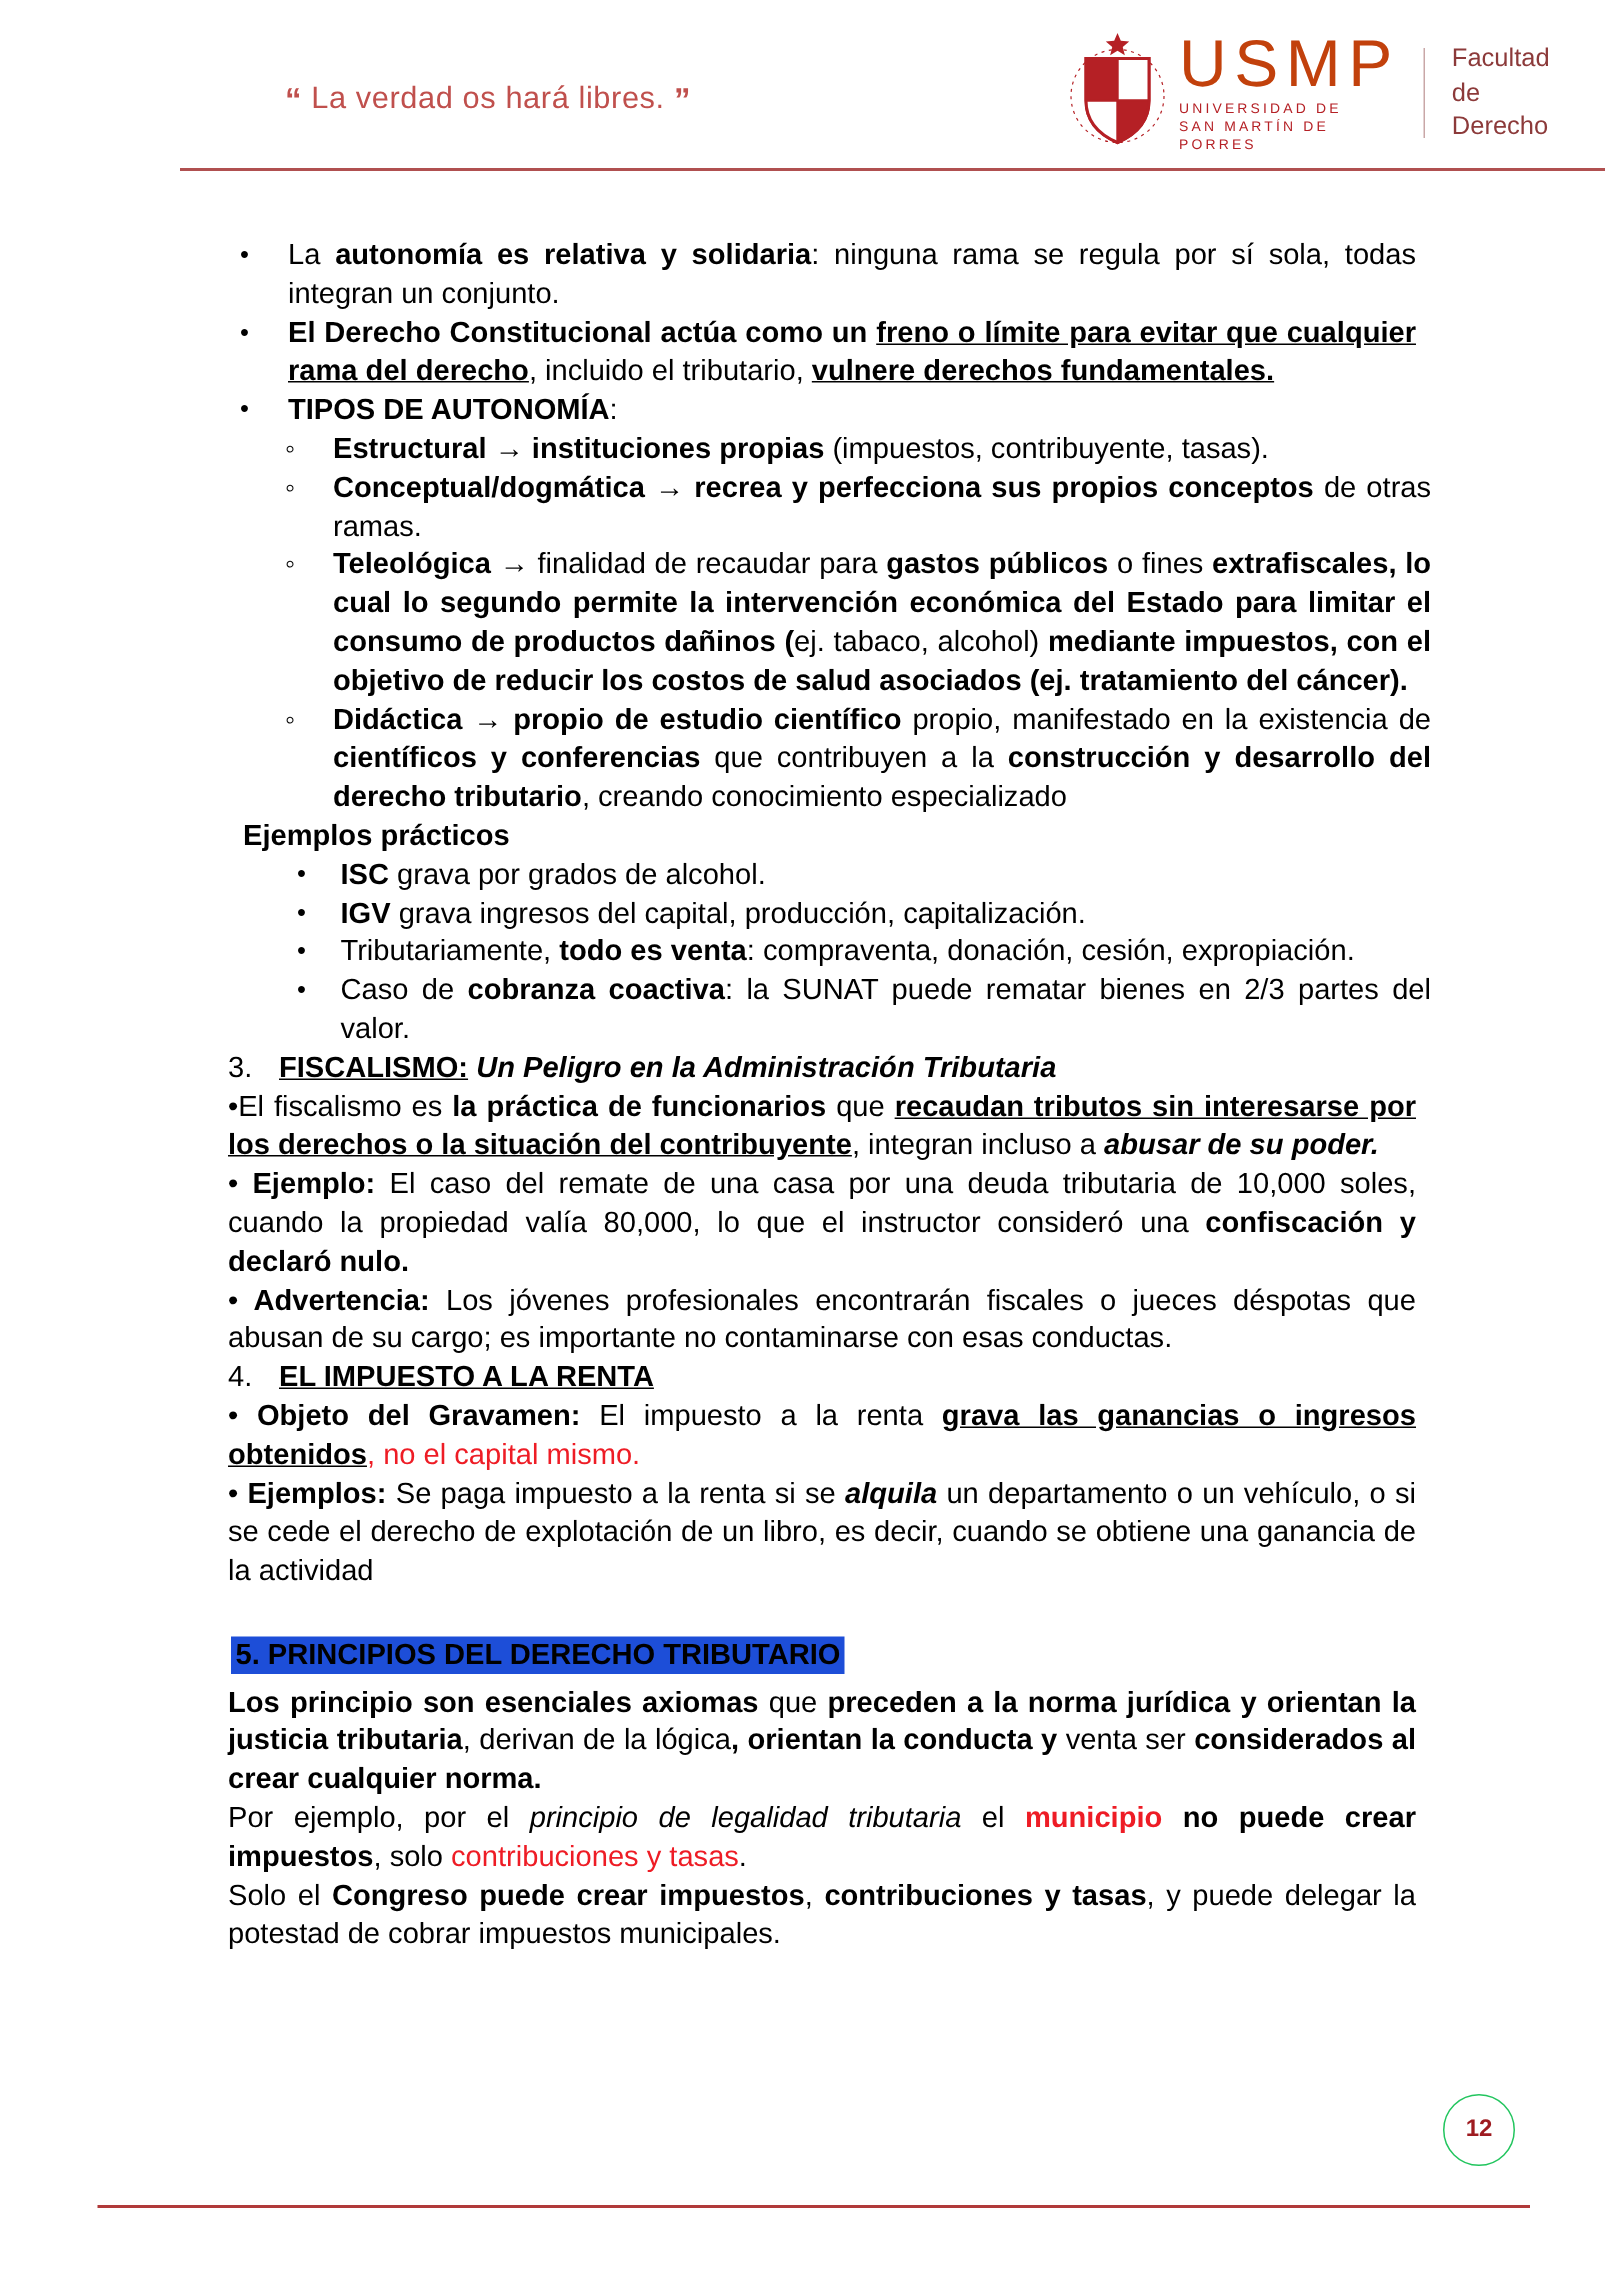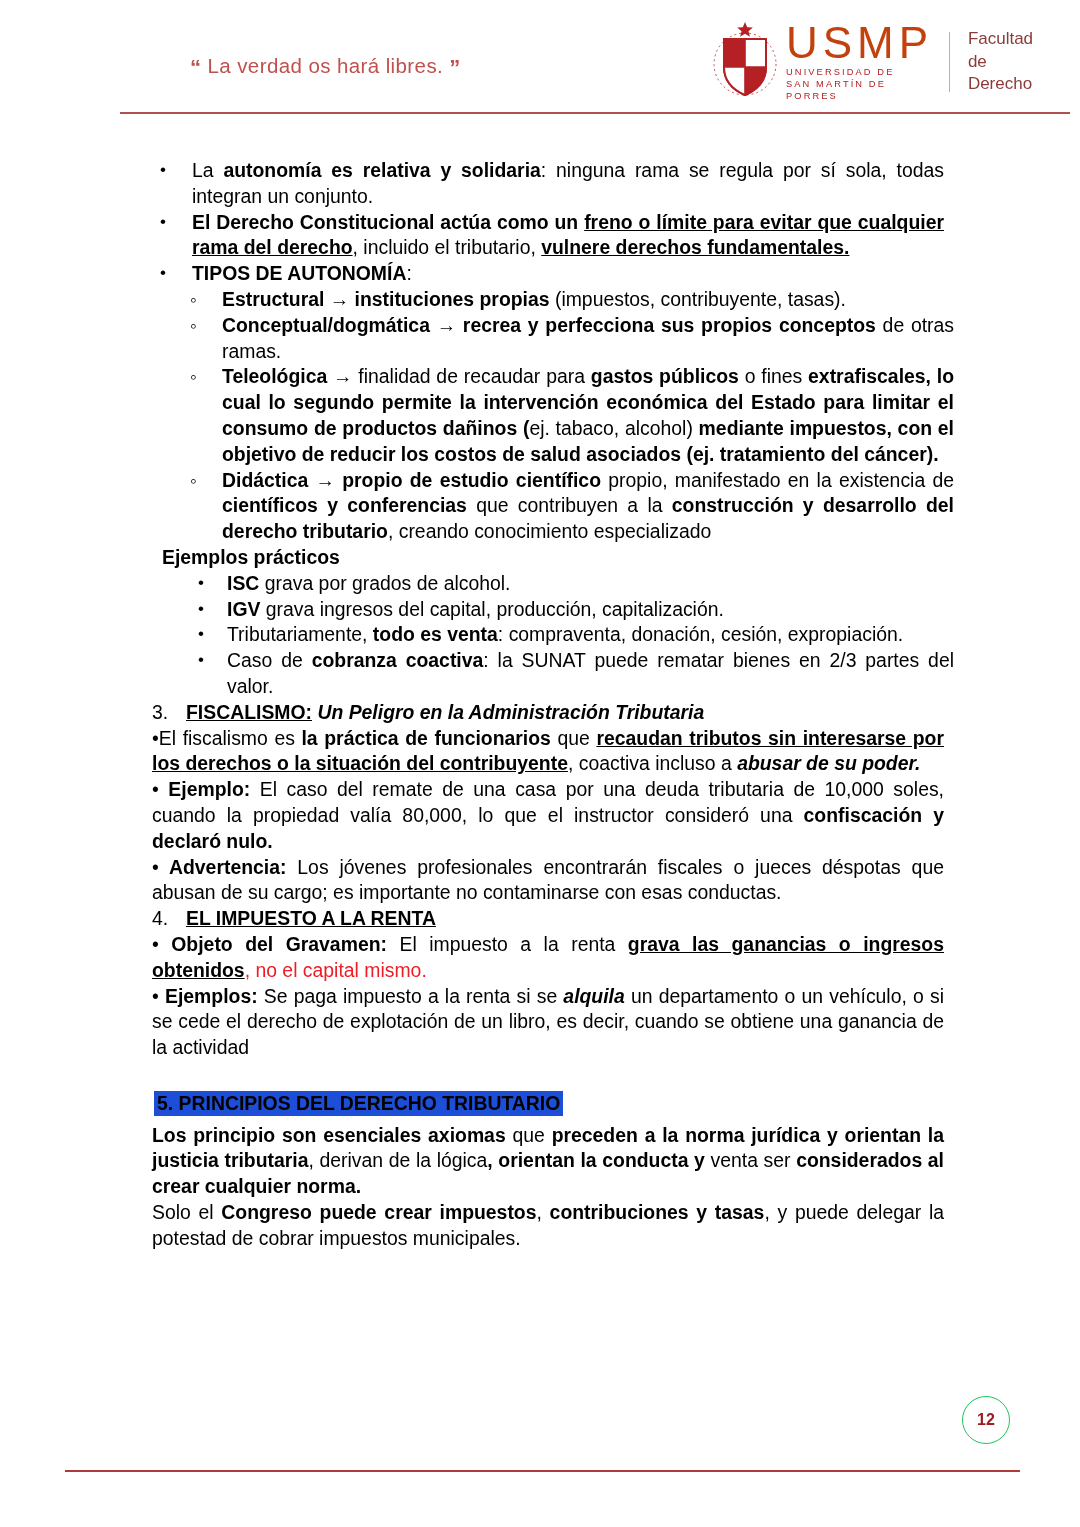--- a/index.html
+++ b/index.html
@@ -341,21 +341,21 @@
     <li>
       <span>Caso de </span><b>cobranza coactiva</b><span>: la SUNAT puede rematar bienes en 2/3 partes del valor.</span>
     </li>
   </ul>
 
   <div class="num-head">
     <span class="num">3.</span><b><u>FISCALISMO:</u></b><b><i> Un Peligro en la Administración Tributaria</i></b>
   </div>
 
   <div class="para">
-    <span>•</span><span>El fiscalismo es </span><b>la práctica de funcionarios</b><span> que </span><b><u>recaudan tributos sin interesarse por los derechos o la situación del contribuyente</u></b><span>, coactiva incluso a </span><b><i>abusar de su poder.</i></b>
+    <span>•</span><span>El fiscalismo es </span><b>la práctica de funcionarios</b><span> que </span><b><u>recaudan tributos sin interesarse por los derechos o la situación del contribuyente</u></b><span>, integran incluso a </span><b><i>abusar de su poder.</i></b>
   </div>
 
   <div class="para">
     <span>•</span><b> Ejemplo:</b><span> El caso del remate de una casa por una deuda tributaria de 10,000 soles, cuando la propiedad valía 80,000, lo que el instructor consideró una </span><b>confiscación y declaró nulo.</b>
   </div>
 
   <div class="para">
     <span>•</span><b> Advertencia:</b><span> Los jóvenes profesionales encontrarán fiscales o jueces déspotas que abusan de su cargo; es importante no contaminarse con esas conductas.</span>
   </div>
 
@@ -372,20 +372,23 @@
   </div>
 
   <div class="highlight-head">
     <span class="hl">5. PRINCIPIOS DEL DERECHO TRIBUTARIO</span>
   </div>
 
   <div class="para" style="margin-top:6px;">
     <b>Los principio son esenciales axiomas</b><span> que </span><b>preceden a la norma jurídica y orientan la justicia tributaria</b><span>, derivan de la lógica</span><b>, orientan la conducta y</b><span> venta ser </span><b>considerados al crear cualquier norma.</b>
   </div>
 
+  <div class="para">
+    <span>Por ejemplo, por el </span><i>principio de legalidad tributaria</i><span> el </span><b class="red">municipio</b><b> no puede crear impuestos</b><span>, solo </span><span class="red">contribuciones y tasas</span><span>.</span>
+  </div>
 
   <div class="para">
     <span>Solo el </span><b>Congreso puede crear impuestos</b><span>, </span><b>contribuciones y tasas</b><span>, y puede delegar la potestad de cobrar impuestos municipales.</span>
   </div>
 
 </div>
 
 <div class="page-number">12</div>
 <div class="footer-rule"></div>
 

